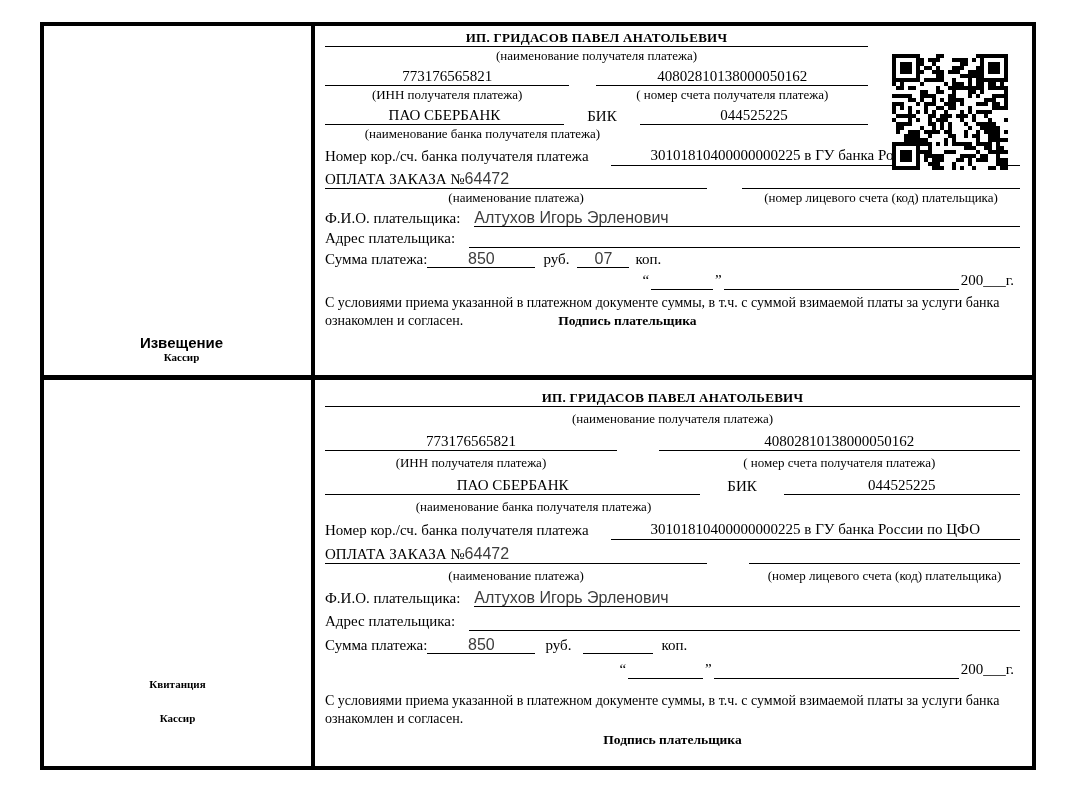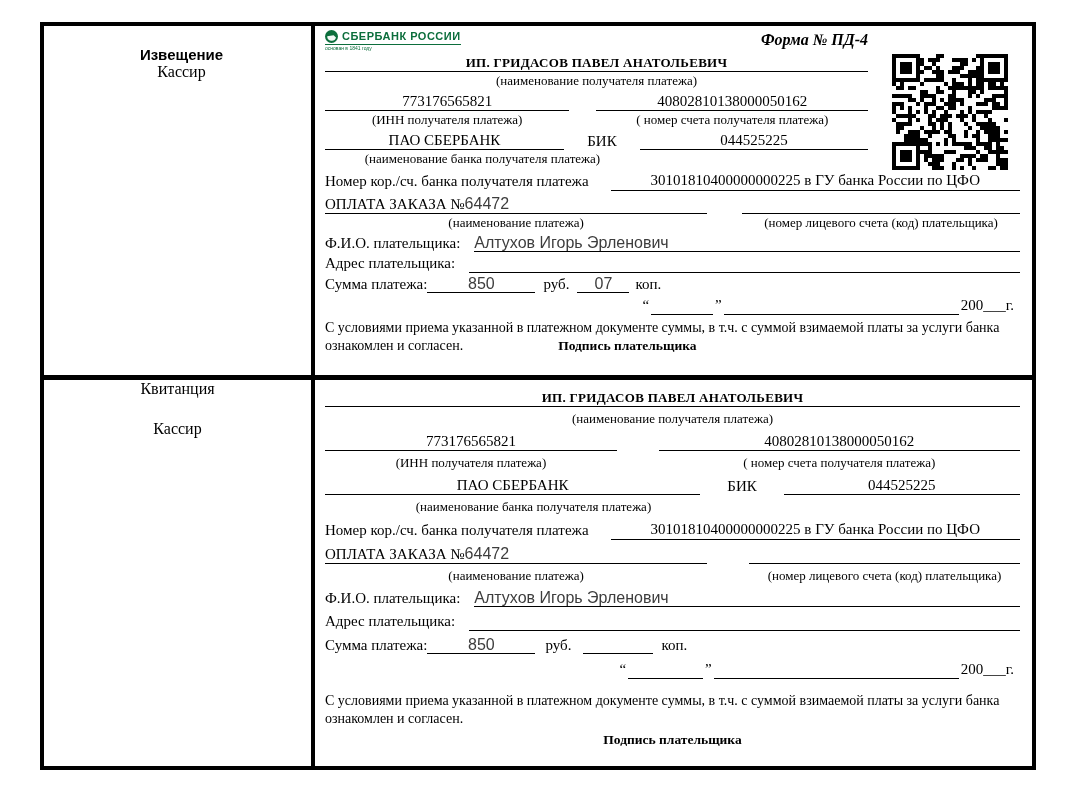--- a/index.html
+++ b/index.html
@@ -3,24 +3,24 @@
 <meta charset="utf-8">
 <style>
   html,body{margin:0;padding:0;background:#ffffff;}
   body{width:1073px;height:807px;font-family:"Liberation Serif",serif;color:#000;}
   .sheet{position:relative;width:1073px;height:807px;background:#fff;}
   .formbox{position:absolute;left:40px;top:22px;width:996px;height:748px;border:4px solid #000;box-sizing:border-box;display:flex;flex-direction:column;}
   .section{display:flex;box-sizing:border-box;min-height:0;}
   .section.notice{height:349px;}
   .section.receipt{flex:1;border-top:5px solid #000;}
   .side{width:271px;flex:0 0 271px;border-right:4px solid #000;box-sizing:border-box;display:flex;flex-direction:column;align-items:center;}
-  .notice .side{justify-content:flex-start;padding:20px 0 12px 8px;}
-  .receipt .side{padding-bottom:42px;gap:22px;}
+  .notice .side{justify-content:flex-end;padding:20px 0 12px 8px;}
+  .receipt .side{justify-content:flex-end;padding-bottom:42px;gap:22px;}
   .lbl-sans{font-family:"Liberation Sans",sans-serif;font-weight:bold;font-size:15px;}
-  .lbl-serif{font-weight:normal;font-size:16px;}
+  .lbl-serif{font-weight:bold;font-size:11px;}
   .content{flex:1;position:relative;padding:4px 12px 4px 10px;box-sizing:border-box;font-size:15px;line-height:1.22;}
   .receipt .content{padding-top:10px;}
   .r{display:flex;align-items:flex-end;margin-bottom:2px;}
   .receipt .r{margin-bottom:5px;}
   .qrpad{margin-right:152px;}
   .u{border-bottom:1.5px solid #000;}
   .ctr{text-align:center;}
   .cap{font-size:13px;line-height:1.15;}
   .grow{flex:1;}
   .val-sans{font-family:"Liberation Sans",sans-serif;color:#3d3d3d;font-size:16px;line-height:1.1;}
@@ -483,34 +483,20 @@
               <rect x="48" y="112" width="4" height="4" fill="#000"></rect>
               <rect x="60" y="112" width="4" height="4" fill="#000"></rect>
               <rect x="68" y="112" width="4" height="4" fill="#000"></rect>
               <rect x="80" y="112" width="4" height="4" fill="#000"></rect>
               <rect x="96" y="112" width="4" height="4" fill="#000"></rect>
               <rect x="100" y="112" width="4" height="4" fill="#000"></rect>
               <rect x="108" y="112" width="4" height="4" fill="#000"></rect>
               <rect x="112" y="112" width="4" height="4" fill="#000"></rect>
             </svg></div>
 
-        <div class="r hdr">
-          <div class="logo">
-            <span class="logo-top">
-              <svg width="13" height="13" viewBox="0 0 13 13">
-                  <circle cx="6.5" cy="6.5" r="6.5" fill="#0c6e3c"></circle>
-                  <path d="M2.2 6.2 a4.5 4.5 0 0 0 8.8 1.4 L8.6 5.2 Z" fill="#ffffff" opacity="0.95"></path>
-                </svg>
-              <span class="logo-text">СБЕРБАНК РОССИИ</span>
-            </span>
-            <span class="logo-tag">основан в 1841 году</span>
-          </div>
-          <div class="grow"></div>
-          <div class="form-number qrpad">Форма № ПД-4</div>
-        </div>
 
         <div class="r qrpad">
           <div class="u grow ctr title">ИП. ГРИДАСОВ ПАВЕЛ АНАТОЛЬЕВИЧ</div>
         </div>
         <div class="r qrpad">
           <div class="grow ctr cap">(наименование получателя платежа)</div>
         </div>
 
         <div class="r qrpad" style="margin-top:3px;">
           <div class="u ctr" style="width:45%;">773176565821</div>

